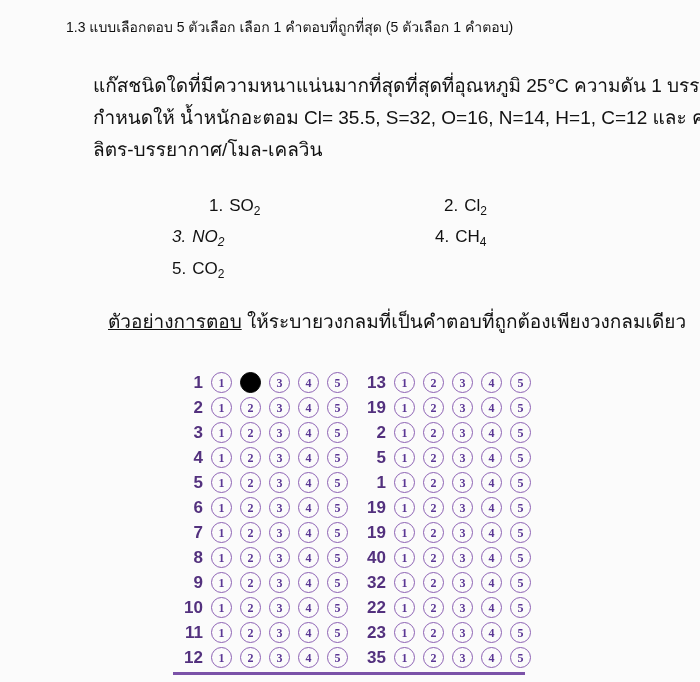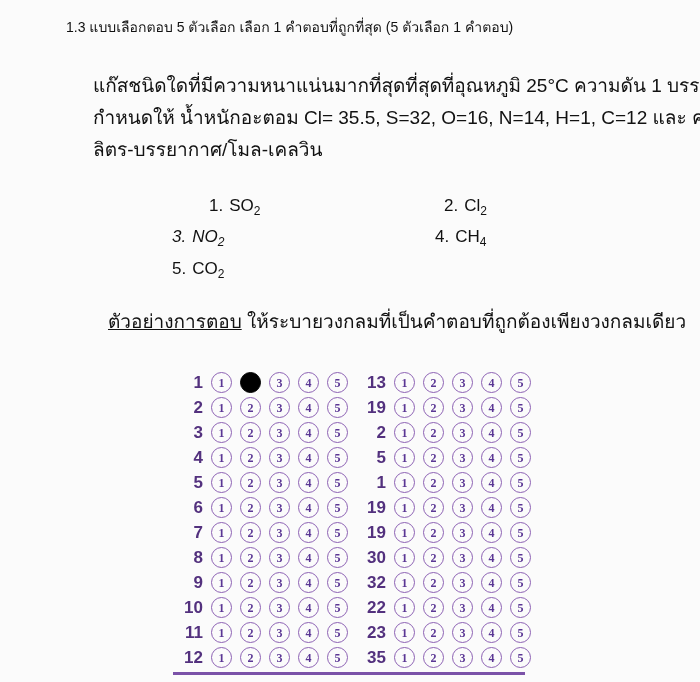--- a/index.html
+++ b/index.html
@@ -267,21 +267,21 @@
       </div>
       <div class="brow">
         <span class="rnum">19</span>
         <span class="bubble">1</span>
         <span class="bubble">2</span>
         <span class="bubble">3</span>
         <span class="bubble">4</span>
         <span class="bubble">5</span>
       </div>
       <div class="brow">
-        <span class="rnum">30</span>
+        <span class="rnum">40</span>
         <span class="bubble">1</span>
         <span class="bubble">2</span>
         <span class="bubble">3</span>
         <span class="bubble">4</span>
         <span class="bubble">5</span>
       </div>
       <div class="brow">
         <span class="rnum">32</span>
         <span class="bubble">1</span>
         <span class="bubble">2</span>

